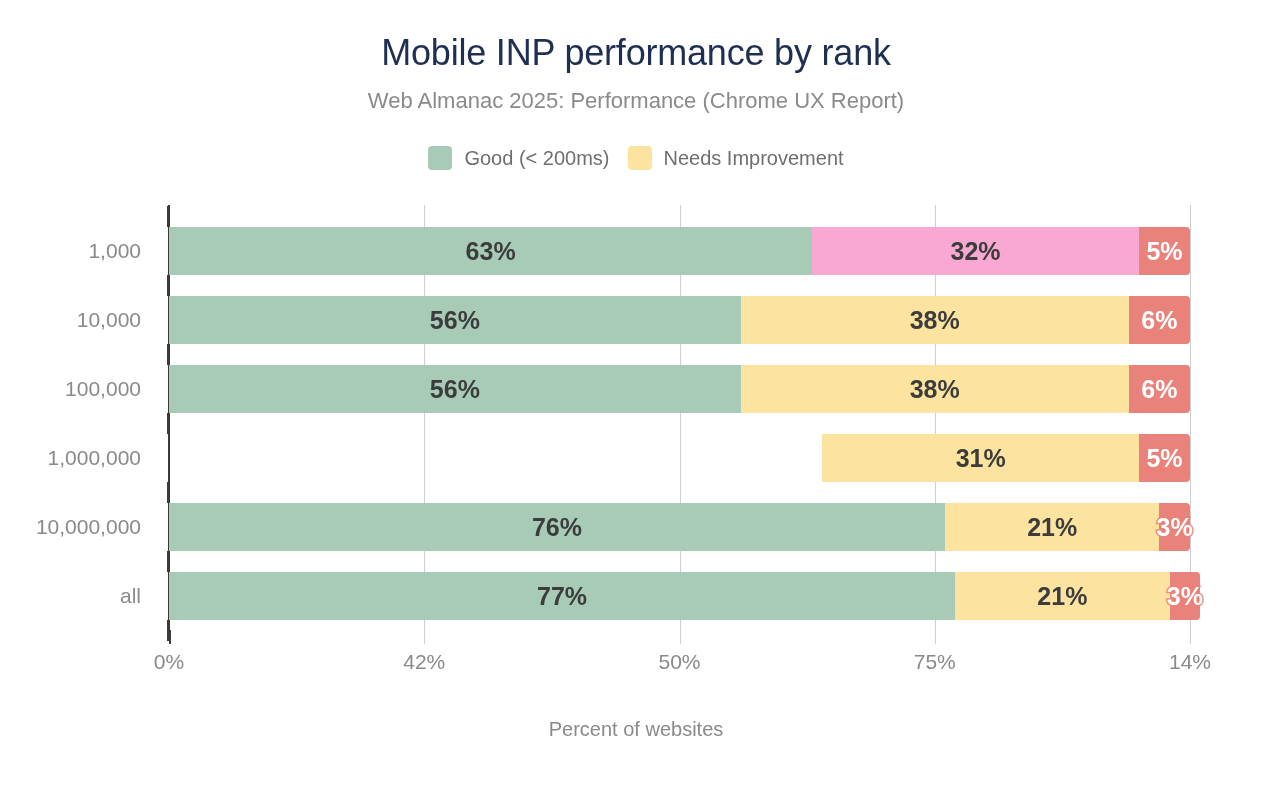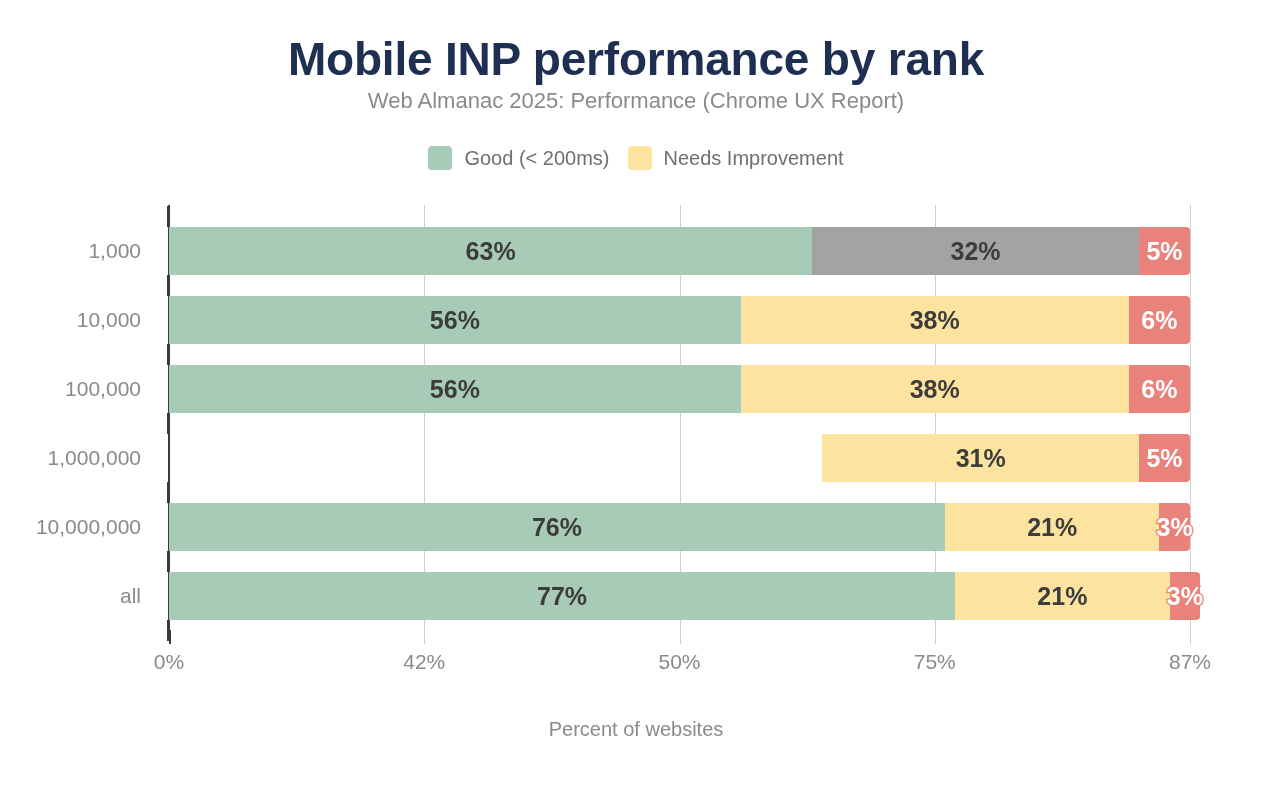--- a/index.html
+++ b/index.html
@@ -20,22 +20,22 @@
     height: 786px;
   }
 
   
   .chart-title {
     position: absolute;
     top: 32px;
     left: 0;
     width: 1272px;
     text-align: center;
-    font-size: 46px;
-    font-weight: bold;
+    font-size: 36px;
+    font-weight: normal;
     color: #1e2f52;
     letter-spacing: -0.2px;
   }
   .chart-subtitle {
     position: absolute;
     top: 88px;
     left: 0;
     width: 1272px;
     text-align: center;
     font-size: 22px;
@@ -242,21 +242,21 @@
         <div class="gridline" style="left: 255.25px;"></div>
         <div class="gridline" style="left: 510.5px;"></div>
         <div class="gridline" style="left: 765.75px;"></div>
         <div class="gridline" style="left: 1021px;"></div>
       </div>
     <div class="rows" id="rows">
         <div class="bar-row" style="top: 22px;">
           <div class="seg" style="left: 0px; width: 643.23px; background: rgb(168, 203, 183);">
             <span class="seg-label">63%</span>
           </div>
-          <div class="seg" style="left: 643.23px; width: 326.72px; background: #a3a3a3;">
+          <div class="seg" style="left: 643.23px; width: 326.72px; background: #f9a8d4;">
             <span class="seg-label">32%</span>
           </div>
           <div class="seg seg-poor" style="left: 969.95px; width: 51.05px; background: rgb(233, 130, 122);">
             <span class="seg-label">5%</span>
           </div>
         </div>
         <div class="bar-row" style="top: 91px;">
           <div class="seg" style="left: 0px; width: 571.76px; background: rgb(168, 203, 183);">
             <span class="seg-label">56%</span>
           </div>
@@ -323,17 +323,17 @@
   <div class="x-ticks" id="x-ticks">
       <div class="x-tickmark zero" style="left: 0px;"></div>
       <div class="x-label" style="left: 0px;">0%</div>
       <div class="x-tickmark" style="left: 255.25px;"></div>
       <div class="x-label" style="left: 255.25px;">42%</div>
       <div class="x-tickmark" style="left: 510.5px;"></div>
       <div class="x-label" style="left: 510.5px;">50%</div>
       <div class="x-tickmark" style="left: 765.75px;"></div>
       <div class="x-label" style="left: 765.75px;">75%</div>
       <div class="x-tickmark" style="left: 1021px;"></div>
-      <div class="x-label" style="left: 1021px;">87%</div>
+      <div class="x-label" style="left: 1021px;">14%</div>
     </div>
   <div class="x-axis-title">Percent of websites</div>
 
 </div>
 
 </body></html>

